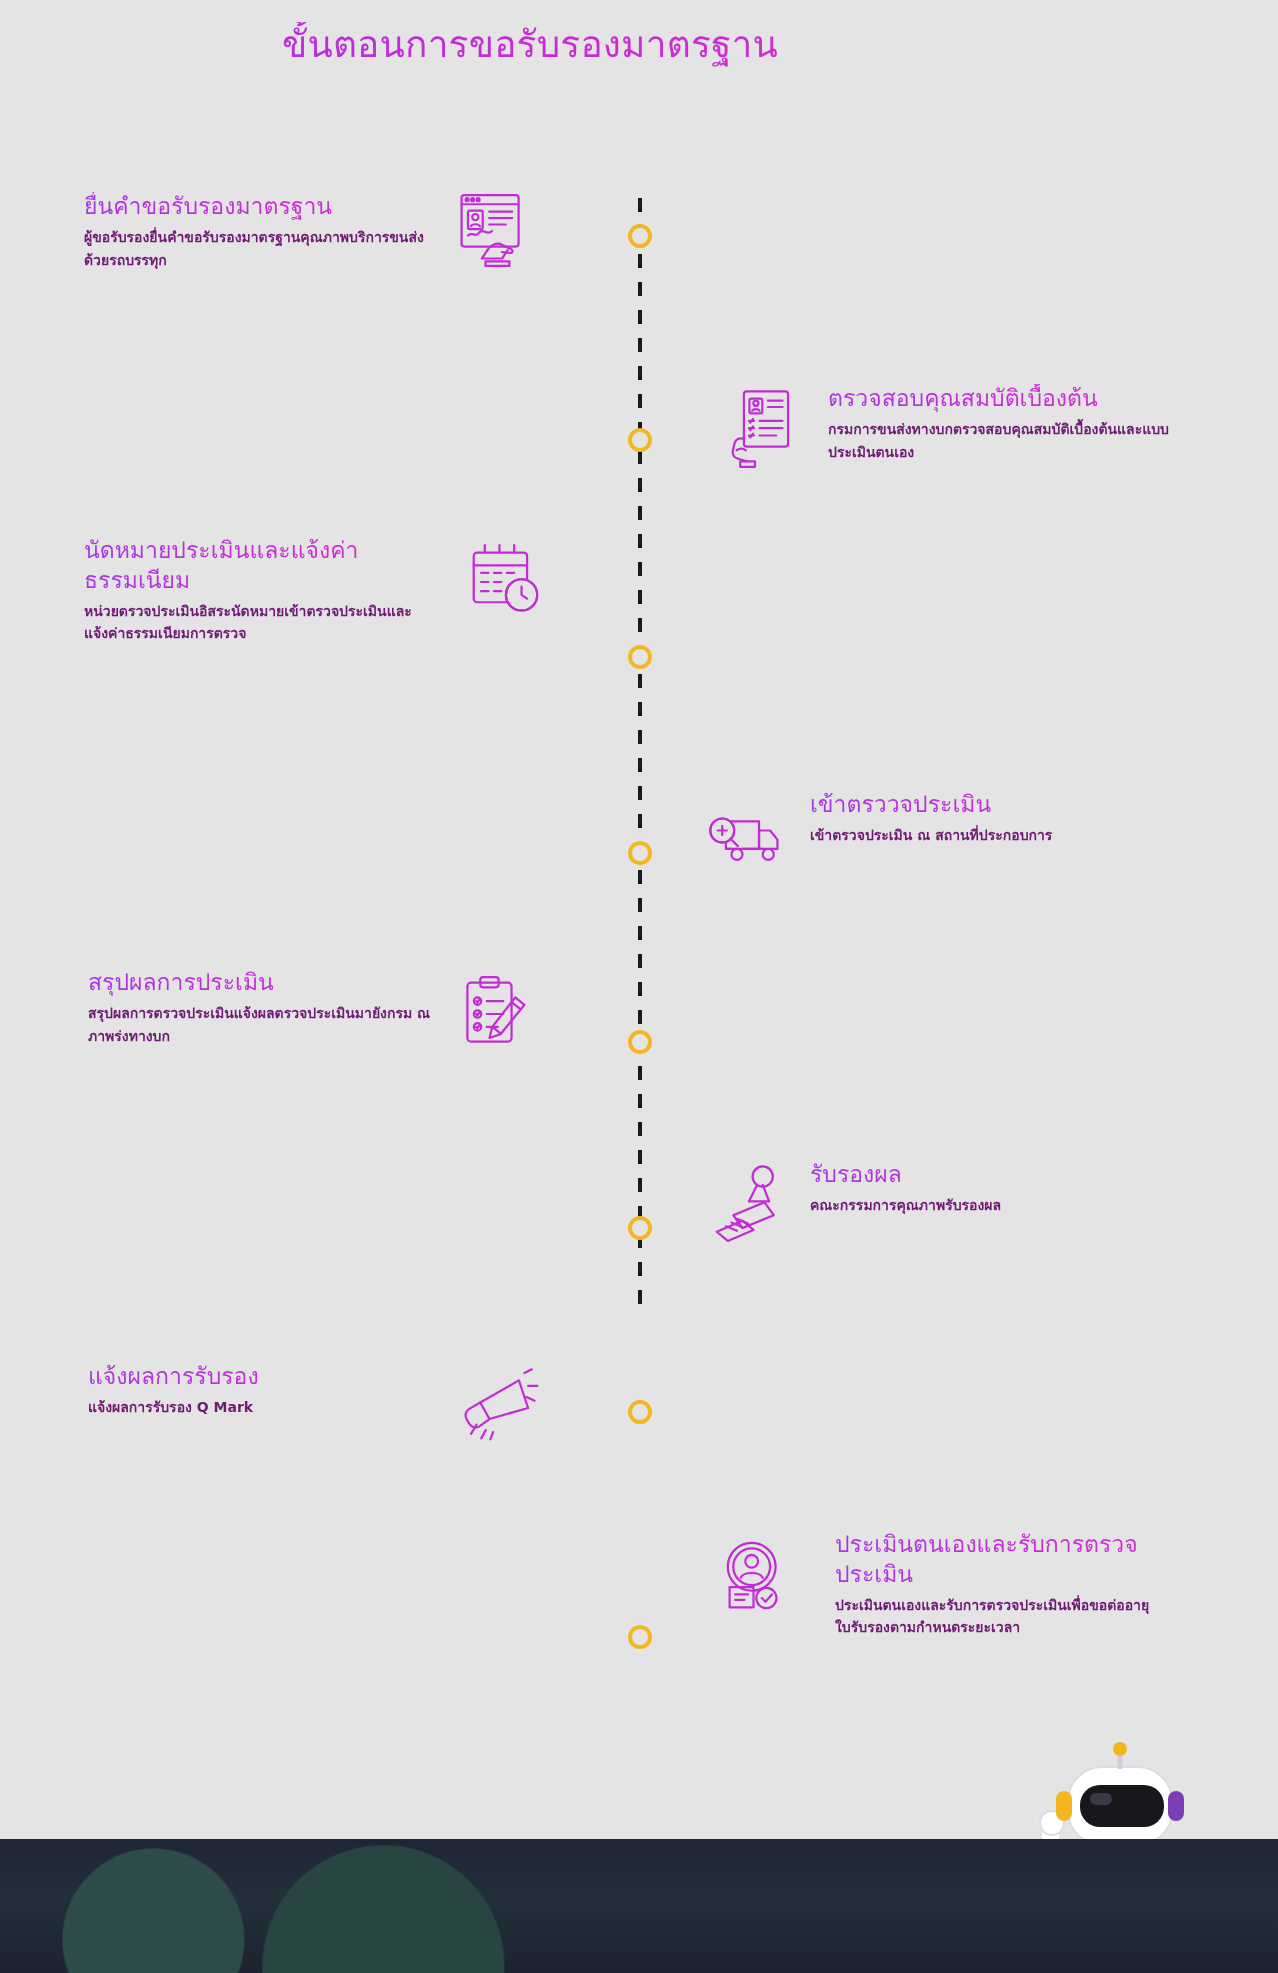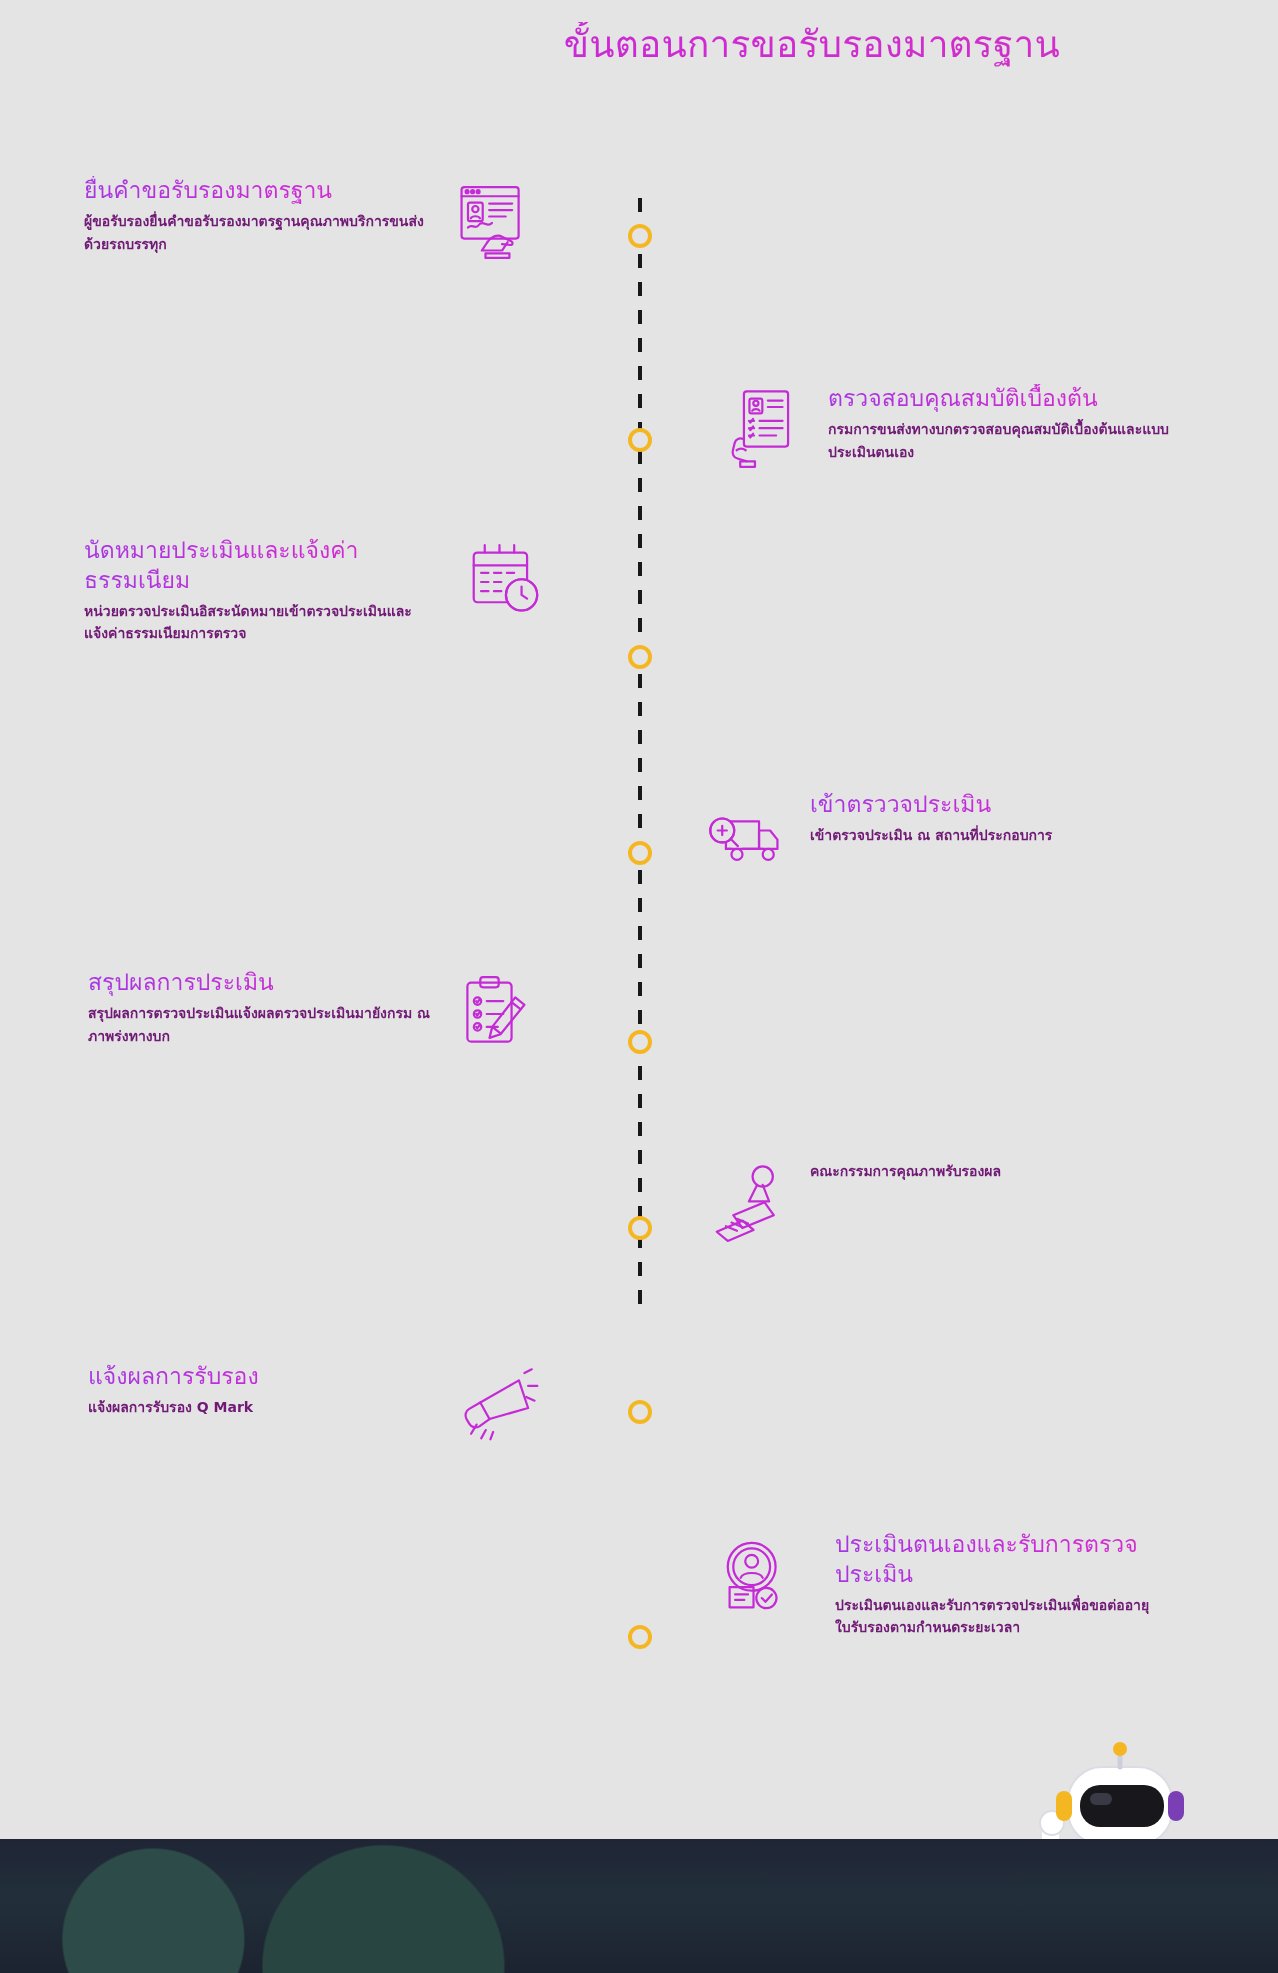--- a/index.html
+++ b/index.html
@@ -16,21 +16,21 @@
     height: 1973px;
     background: #e4e4e4;
   }
 
   
   #page-title {
     position: absolute;
     top: 22px;
     left: 0;
     width: 1060px;
-    text-align: right;
+    text-align: center;
     font-size: 37px;
     line-height: 1.25;
     color: #c42ad6;
     background: linear-gradient(90deg, #a833e0 0%, #cc29d6 55%, #d12fc9 100%);
     -webkit-background-clip: text;
     background-clip: text;
     -webkit-text-fill-color: transparent;
     font-weight: 400;
     letter-spacing: .2px;
   }
@@ -133,21 +133,21 @@
   <div id="timeline-line"></div>
   <div class="timeline-dot" style="top:224px"></div>
   <div class="timeline-dot" style="top:428px"></div>
   <div class="timeline-dot" style="top:645px"></div>
   <div class="timeline-dot" style="top:841px"></div>
   <div class="timeline-dot" style="top:1030px"></div>
   <div class="timeline-dot" style="top:1216px"></div>
   <div class="timeline-dot" style="top:1400px"></div>
   <div class="timeline-dot" style="top:1625px"></div>
 
-  <div class="step left" style="left:84px; top:176px;">
+  <div class="step left" style="left:84px; top:184px;align-items:center;">
     <div class="step-text">
       <div class="step-title">ยื่นคำขอรับรองมาตรฐาน</div>
       <div class="step-desc">ผู้ขอรับรองยื่นคำขอรับรองมาตรฐานคุณภาพบริการขนส่งด้วยรถบรรทุก</div>
     </div>
     <div class="step-icon">
       <svg viewBox="0 0 100 100" fill="none" stroke="#c42ad6" stroke-width="2.4" stroke-linecap="round" stroke-linejoin="round">
         <rect x="18" y="12" width="62" height="56" rx="3"></rect>
         <path d="M18 22h62"></path>
         <circle cx="24" cy="17" r="1.6" fill="#c42ad6"></circle>
           <circle cx="30" cy="17" r="1.6" fill="#c42ad6"></circle>
@@ -249,20 +249,21 @@
     <div class="step-icon">
       <svg viewBox="0 0 100 100" fill="none" stroke="#c42ad6" stroke-width="2.4" stroke-linecap="round" stroke-linejoin="round">
         <circle cx="66" cy="18" r="11"></circle>
         <path d="M60 27l-9 18h22l-7-18"></path>
         <path d="M34 60l34-14 10 14-34 14z"></path>
         <path d="M16 78l28-12 12 10-28 12z"></path>
         <path d="M26 72l12 5M32 68l12 5M38 64l12 5"></path>
       </svg>
     </div>
     <div class="step-text">
+      <div class="step-title">รับรองผล</div>
       <div class="step-desc">คณะกรรมการคุณภาพรับรองผล</div>
     </div>
   </div>
 
   <div class="step left" style="left:88px; top:1362px;">
     <div class="step-text">
       <div class="step-title">แจ้งผลการรับรอง</div>
       <div class="step-desc">แจ้งผลการรับรอง Q Mark</div>
     </div>
     <div class="step-icon">

